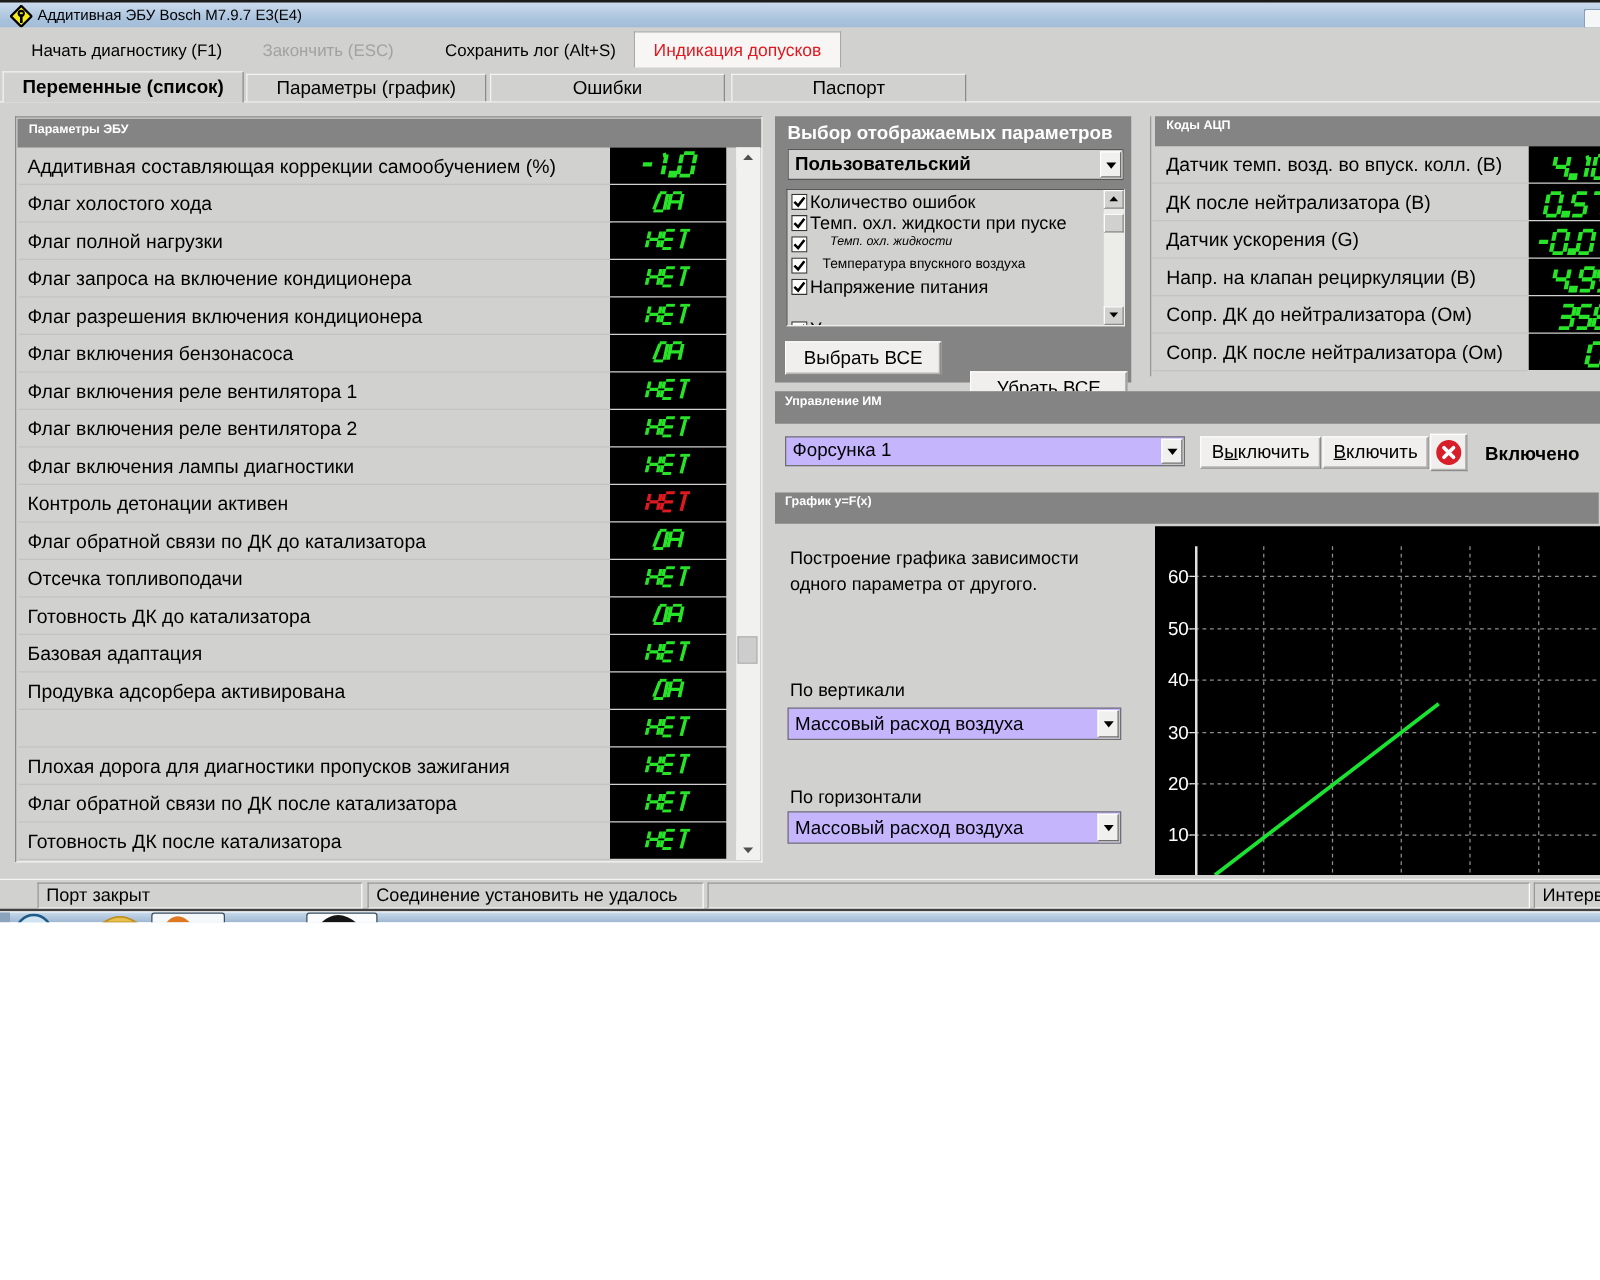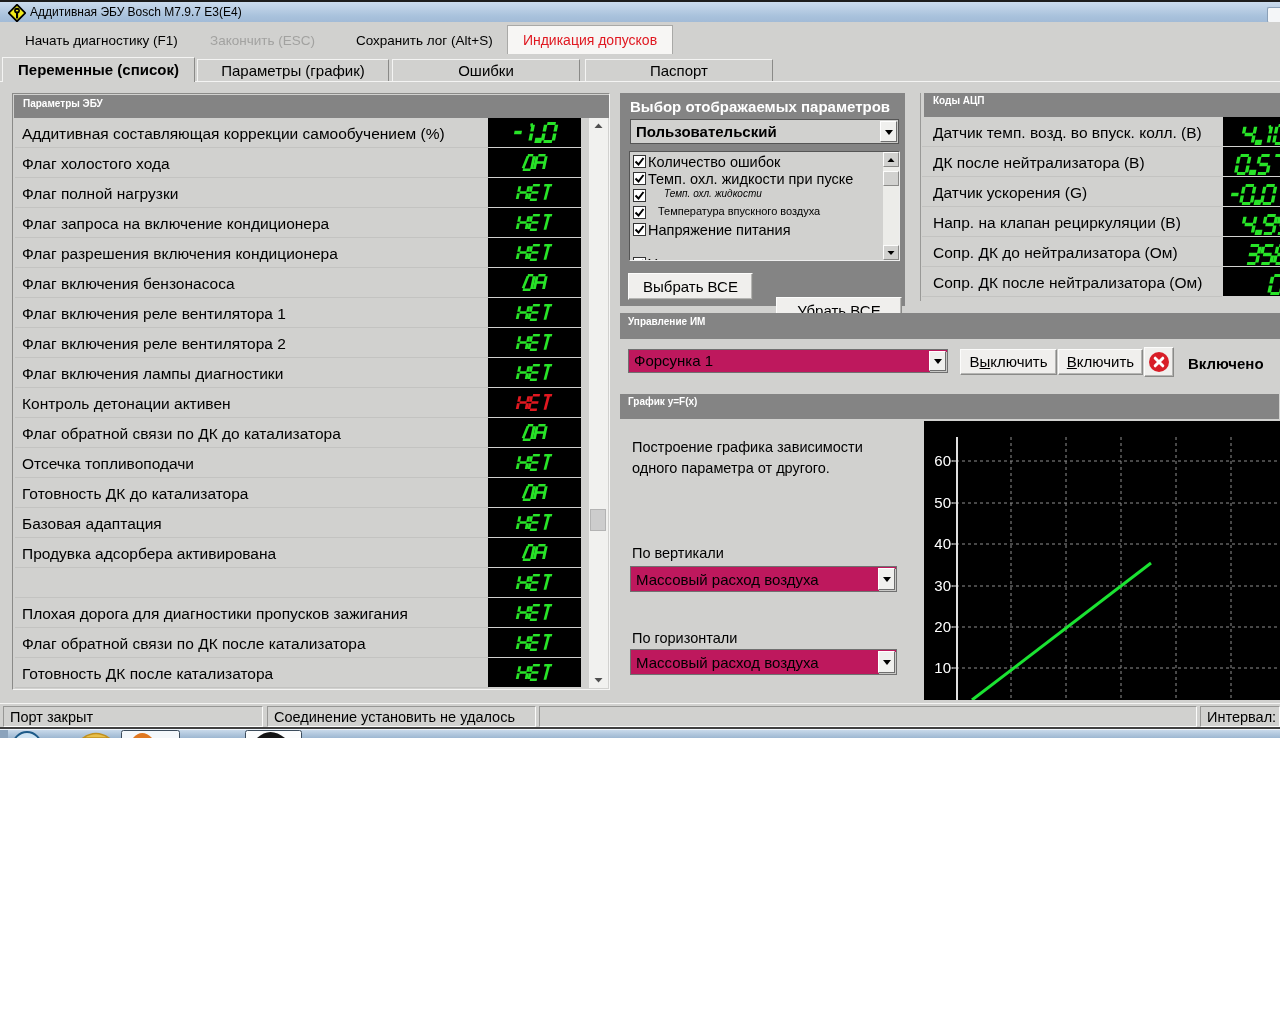--- a/index.html
+++ b/index.html
@@ -28,37 +28,37 @@
 .prow { position:absolute; left:1px; width:572px; height:30px; }
 .pname { position:absolute; left:8px; top:7px; font-size:15.5px; color:#000; white-space:nowrap; }
 .psep { position:absolute; left:1px; bottom:0; width:474px; height:1px; background:#c3c3c1; }
 .pval { position:absolute; left:474px; top:0px; width:93px; height:29px; background:#000;
   color:#1fe51f; text-align:center; line-height:27px; }
 
 #mpanel { position:absolute; left:620px; top:93px; width:285px; height:213px; background:#848484; }
 #rpanel { position:absolute; left:920px; top:93px; width:360px; height:208px; background:#d1d1cf; border-left:1px solid #999997; }
 #upanel { position:absolute; left:620px; top:313px; width:660px; height:78px; background:#d1d1cf; }
 #gpanel { position:absolute; left:620px; top:394px; width:660px; height:309px; background:#d1d1cf; }
-.combo { position:absolute; background:#be185d; border:1px solid #707070; font-size:15px; color:#000; }
+.combo { position:absolute; background:#c4b5fd; border:1px solid #707070; font-size:15px; color:#000; }
 .combo .ctext { position:absolute; left:5px; top:3px; white-space:nowrap; }
 .combo .cbtn { position:absolute; right:1px; top:1px; bottom:1px; width:17px;
   background:#f0f0ee; border:1px solid; border-color:#ffffff #6e6e6e #6e6e6e #ffffff;
   box-shadow:1px 1px 0 #c8c8c6; }
 .arrowdn { position:absolute; left:50%; top:50%; margin:-2px 0 0 -4px; width:0; height:0;
   border:4px solid transparent; border-top:5px solid #000; border-bottom:none; }
 .btn { position:absolute; background:#f0efed; border:1px solid #8a8a88;
   border-top-color:#fcfcfb; border-left-color:#fcfcfb; box-shadow:inset -1px -1px 0 #b5b5b3;
   font-size:15px; color:#000; text-align:center; }
 
 .csb-btn { position:absolute; background:#d1d1cf; border:1px solid #8a8a88;
   border-top-color:#fcfcfb; border-left-color:#fcfcfb; }
 
 #statusbar { position:absolute; left:0; top:703px; width:1280px; height:25px; background:#d1d1cf; border-top:1px solid #f4f4f3; }
 .sseg { position:absolute; top:2px; height:21px; border:1px solid #979795; border-bottom-color:#fbfbfa; border-right-color:#fbfbfa;
-  font-size:14.5px; color:#000; padding:2px 6px 0 6px; white-space:nowrap; overflow:hidden; }
+  font-size:14.5px; color:#000; padding:2px 6px 0 6px; white-space:nowrap; overflow:hidden;margin-left:27px; }
 #taskbar { position:absolute; left:0; top:727px; width:1280px; height:11px;
   border-top:2px solid #404040; overflow:hidden; }
 #taskbar svg { display:block; }
 </style>
 </head>
 <body>
 <div id="screen">
 <div id="win">
   <div id="titlebar">
     <svg class="abs" style="left:8px;top:2px" width="18" height="18" viewBox="0 0 18 18">

